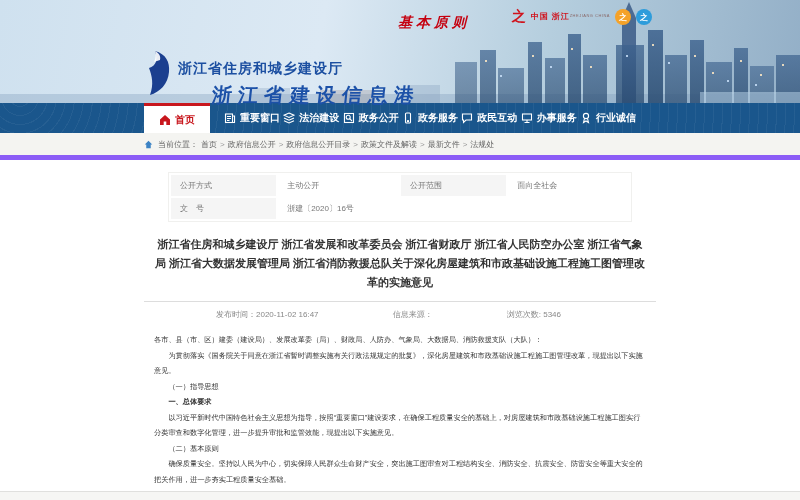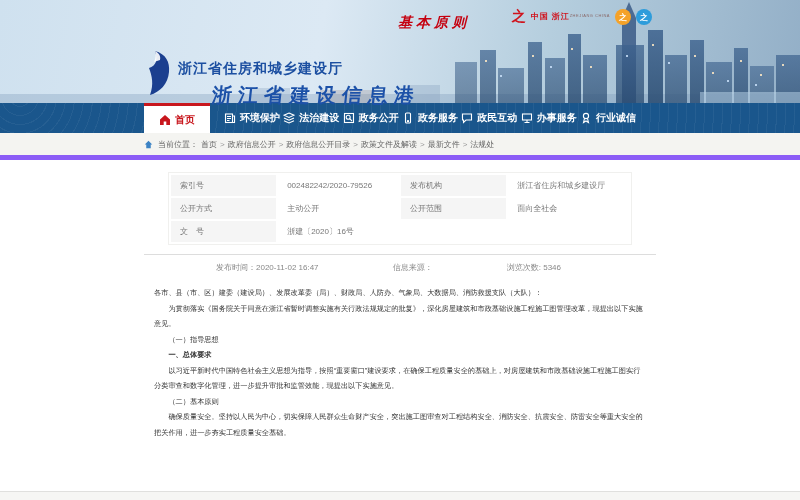--- a/index.html
+++ b/index.html
@@ -170,21 +170,21 @@
           <span>首页</span>
         </a>
         <div id="nav-rest">
           <a class="nav-item">
             <span class="nicon">
               <svg viewBox="0 0 12 12" fill="none" stroke="currentColor" stroke-width="1.1">
                 <rect x="1.5" y="2" width="7" height="8.5"></rect>
                 <path d="M8.5 4 H10.5 V10.5 H8.5 M3 4.5 H7 M3 6.5 H7 M3 8.5 H5.5"></path>
               </svg>
             </span>
-            <span>环境保护</span>
+            <span>重要窗口</span>
           </a>
           <a class="nav-item">
             <span class="nicon">
               <svg viewBox="0 0 12 12" fill="none" stroke="currentColor" stroke-width="1.1">
                 <path d="M6 1 L11 3.2 L6 5.4 L1 3.2 Z"></path>
                 <path d="M1 6 L6 8.2 L11 6"></path>
                 <path d="M1 8.8 L6 11 L11 8.8"></path>
               </svg>
             </span>
             <span>法治建设</span>
@@ -259,40 +259,35 @@
           <span class="sep">&gt;</span>
           <a class="crumb">法规处</a>
         </span>
     </div>
   </div>
 
   <main class="hcontainer">
     <div class="info-table-wrap">
       <table class="info">
           <tbody id="info-tbody">
-            <tr>
-              <td class="lbl">索引号</td>
-              <td class="val">002482242/2020-79526</td>
-              <td class="lbl">发布机构</td>
-              <td class="val">浙江省住房和城乡建设厅</td>
-            </tr>
             <tr>
               <td class="lbl">公开方式</td>
               <td class="val">主动公开</td>
               <td class="lbl">公开范围</td>
               <td class="val">面向全社会</td>
             </tr>
             <tr>
               <td class="lbl">文　号</td>
               <td class="val" colspan="3">浙建〔2020〕16号</td>
             </tr>
           </tbody>
         </table>
     </div>
 
+    <h1 class="article-title">浙江省住房和城乡建设厅 浙江省发展和改革委员会 浙江省财政厅 浙江省人民防空办公室 浙江省气象局 浙江省大数据发展管理局 浙江省消防救援总队关于深化房屋建筑和市政基础设施工程施工图管理改革的实施意见</h1>
 
     <div class="rule"></div>
 
     <div class="article-meta">
       <span>
         <span>发布时间：</span><span>2020-11-02 16:47</span>
       </span>
       <span>
         <span>信息来源：</span><span></span>
       </span>

